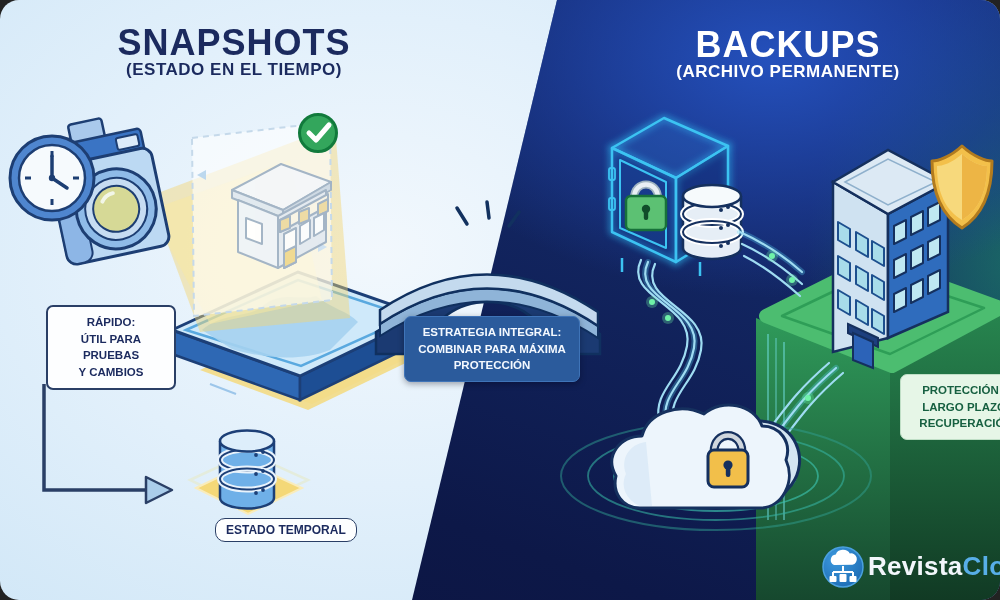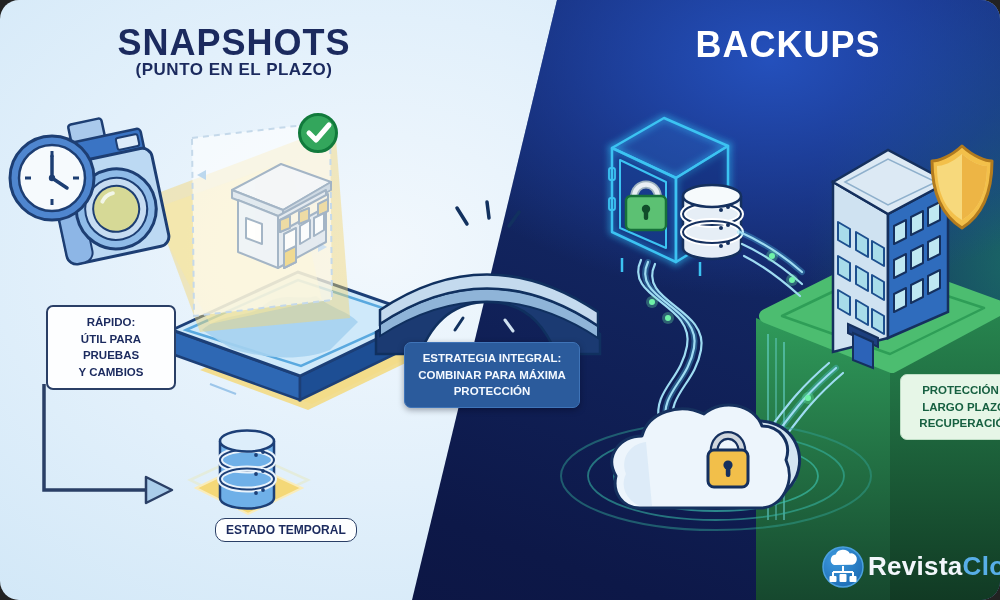--- a/index.html
+++ b/index.html
@@ -305,31 +305,32 @@
       <line x1="833" y1="572" x2="853" y2="572" stroke="#ffffff" stroke-width="2"></line>
       <line x1="833" y1="572" x2="833" y2="576" stroke="#ffffff" stroke-width="2"></line>
       <line x1="853" y1="572" x2="853" y2="576" stroke="#ffffff" stroke-width="2"></line>
       <rect x="829.5" y="576" width="7" height="6" rx="1" fill="#ffffff"></rect>
       <rect x="839.5" y="574" width="7" height="8" rx="1" fill="#ffffff"></rect>
       <rect x="849.5" y="576" width="7" height="6" rx="1" fill="#ffffff"></rect>
     </g>
   </svg>
 
   <div class="txt title t-navy" style="left:94px;top:22px;">SNAPSHOTS</div>
-  <div class="txt subtitle t-navy" style="left:94px;top:60px;">(PUNTO EN EL PLAZO)</div>
+  <div class="txt subtitle t-navy" style="left:94px;top:60px;">(ESTADO EN EL TIEMPO)</div>
 
   <div class="txt title t-white" style="left:648px;top:24px;">BACKUPS</div>
+  <div class="txt subtitle t-white" style="left:648px;top:62px;">(ARCHIVO PERMANENTE)</div>
 
   <div class="txt callout c-light" style="left:46px;top:305px;width:130px;">RÁPIDO:
 ÚTIL PARA PRUEBAS
 Y CAMBIOS</div>
 
   <div class="txt c-pill" style="left:186px;top:518px;font-weight:800;">ESTADO TEMPORAL</div>
 
-  <div class="txt callout c-strategy" style="left:404px;top:342px;width:176px;">ESTRATEGIA INTEGRAL:
+  <div class="txt callout c-strategy" style="left:404px;top:316px;width:176px;">ESTRATEGIA INTEGRAL:
 COMBINAR PARA MÁXIMA
 PROTECCIÓN</div>
 
   <div class="txt callout c-green" style="left:900px;top:374px;width:132px;">PROTECCIÓN A
 LARGO PLAZO:
 RECUPERACIÓN</div>
 
   <div class="logo-text">
     <span class="logo-primary">Revista</span><span class="logo-secondary">Cloud</span>
   </div>

